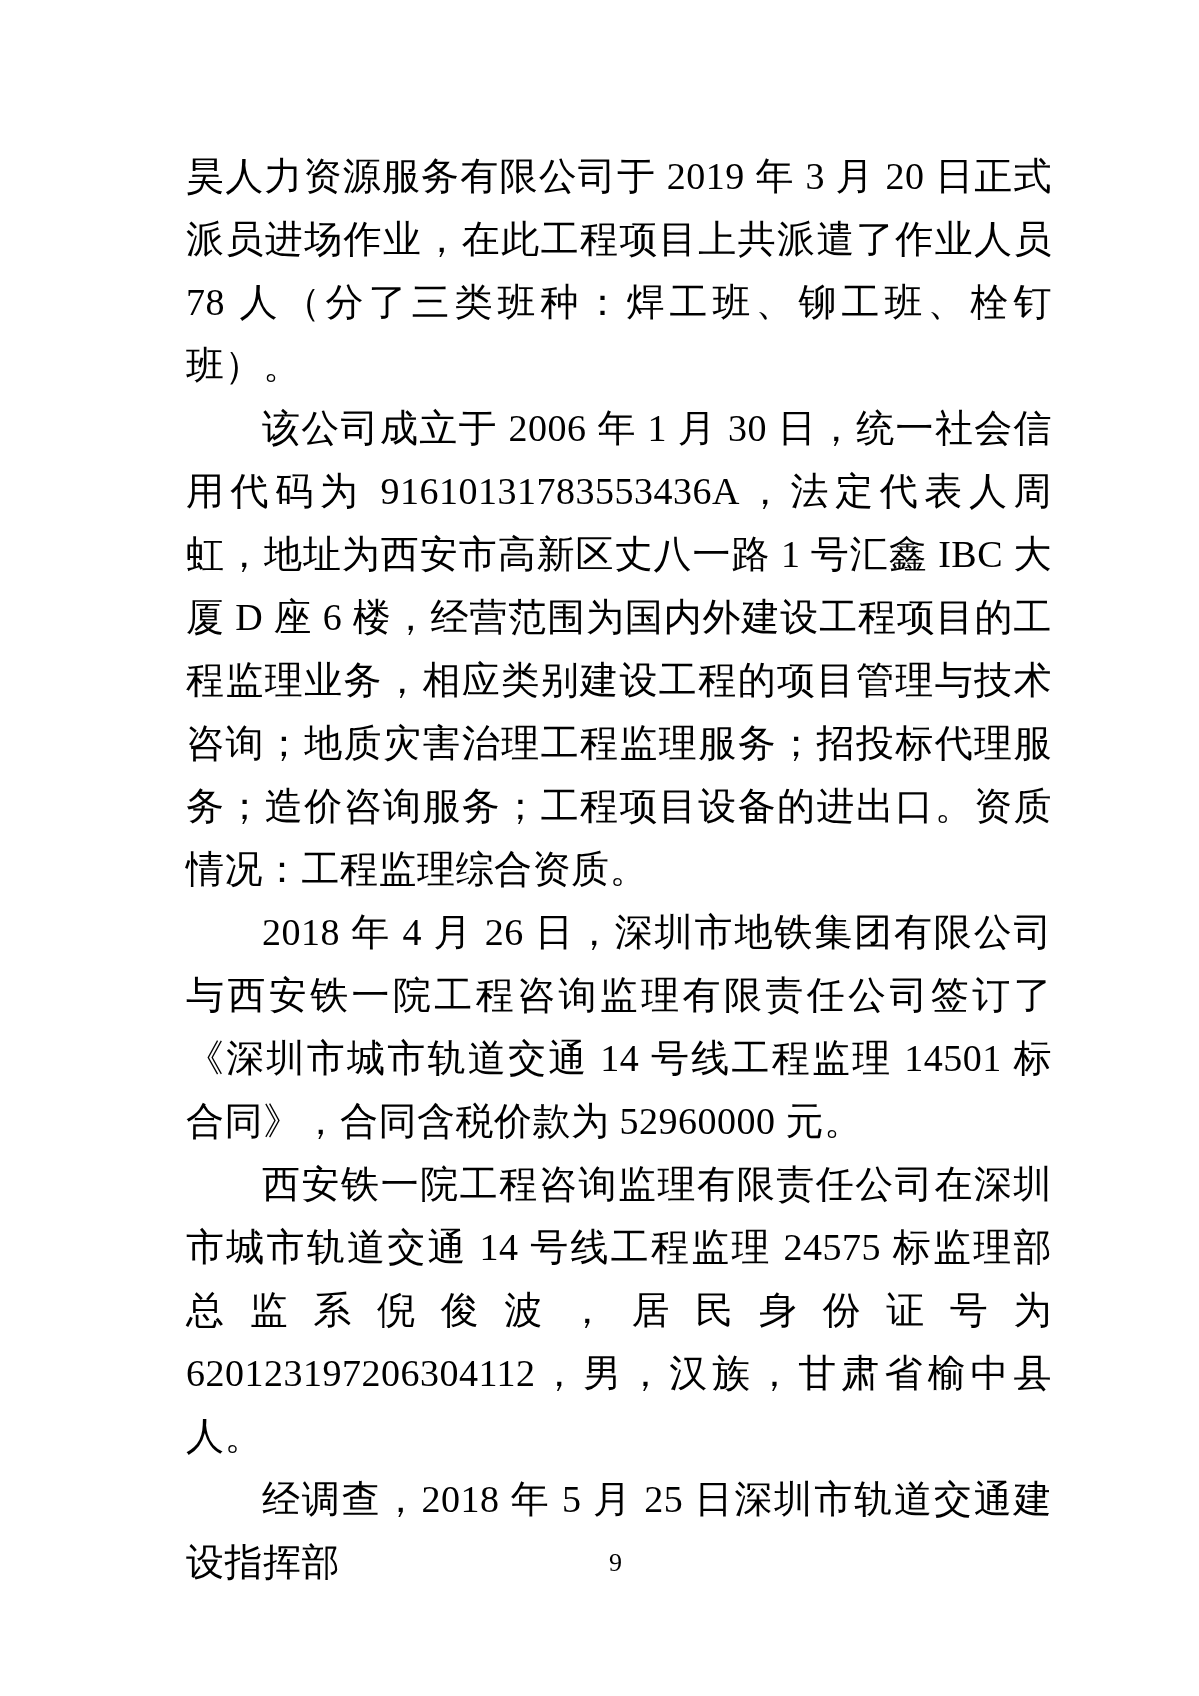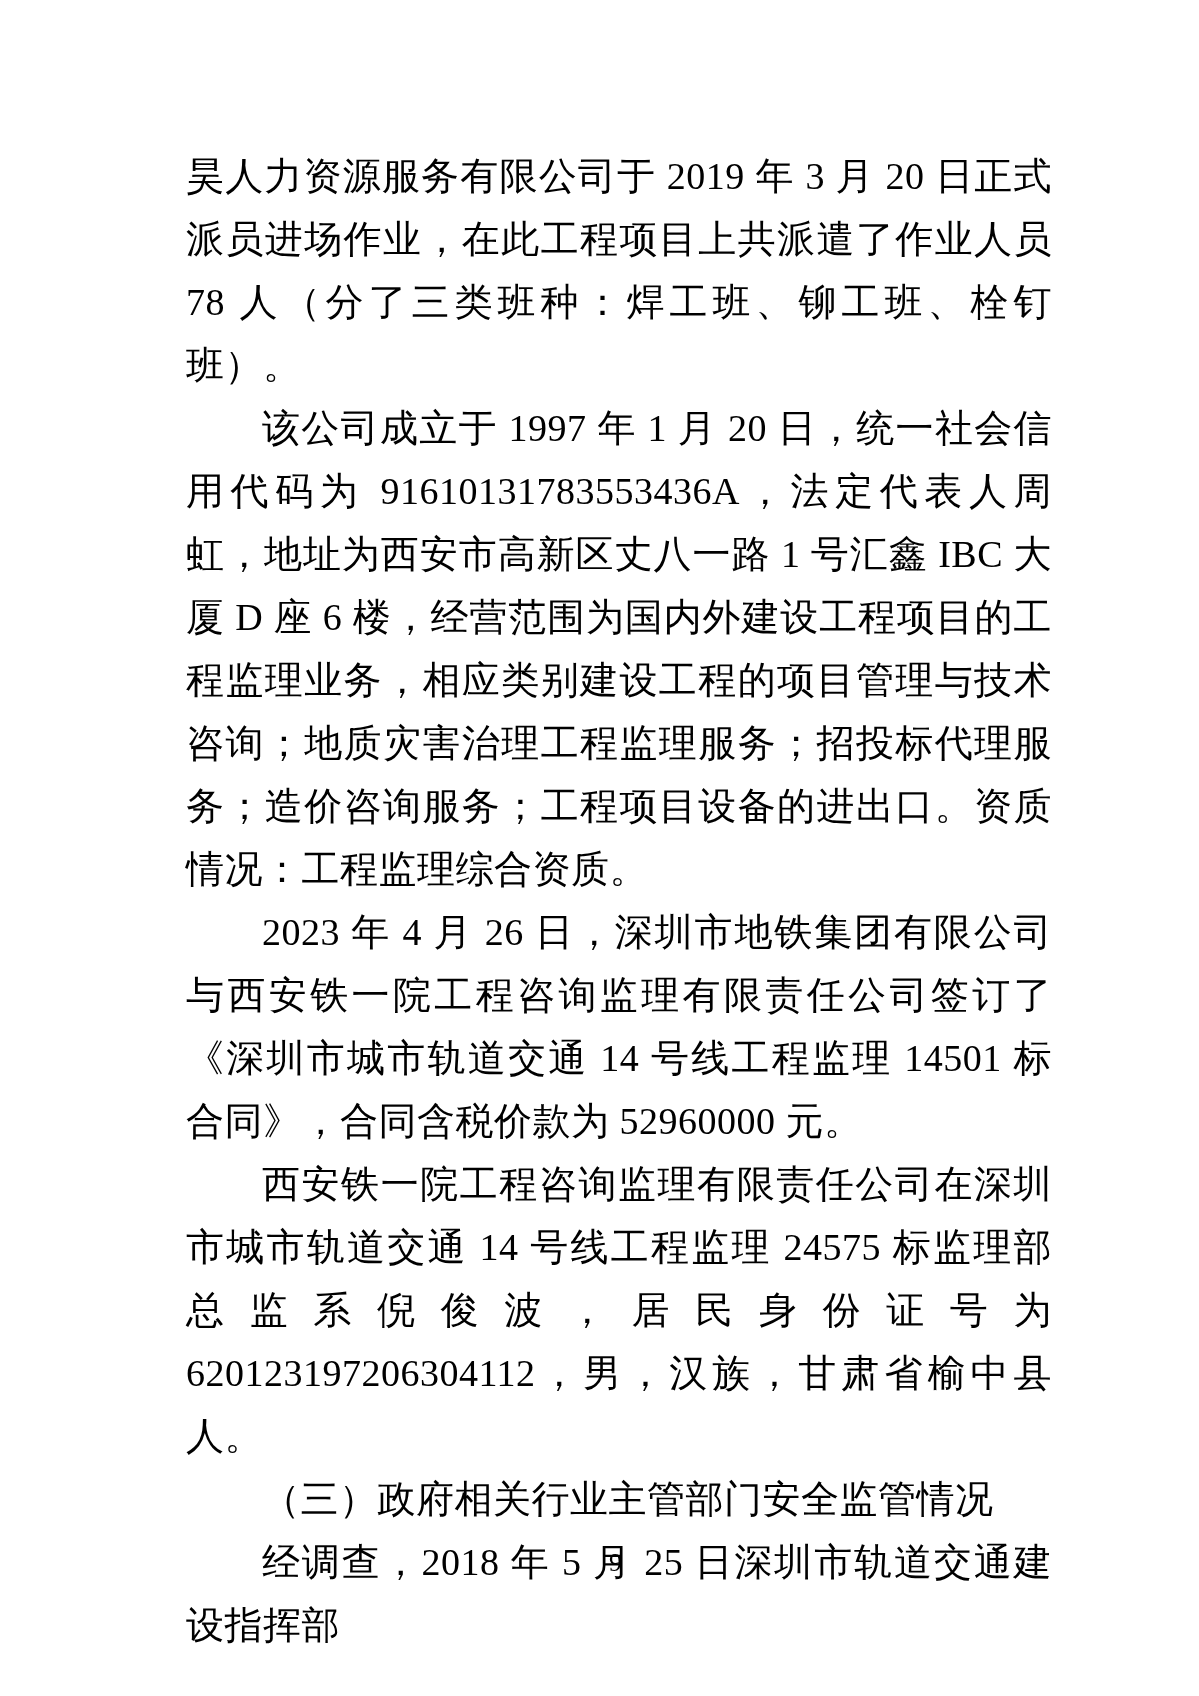--- a/index.html
+++ b/index.html
@@ -51,20 +51,19 @@
     line-height: 30px;
     color: #000000;
   }
 </style>
 </head>
 <body>
 
 <div class="page">
   <div class="content">
     <p class="para">昊人力资源服务有限公司于 2019 年 3 月 20 日正式派员进场作业，在此工程项目上共派遣了作业人员 78 人（分了三类班种：焊工班、铆工班、栓钉班）。</p>
-    <p class="para indent">该公司成立于 1997 年 1 月 20 日，统一社会信用代码为 91610131783553436A，法定代表人周虹，地址为西安市高新区丈八一路 1 号汇鑫 IBC 大厦 D 座 6 楼，经营范围为国内外建设工程项目的工程监理业务，相应类别建设工程的项目管理与技术咨询；地质灾害治理工程监理服务；招投标代理服务；造价咨询服务；工程项目设备的进出口。资质情况：工程监理综合资质。</p>
-    <p class="para indent">2023 年 4 月 26 日，深圳市地铁集团有限公司与西安铁一院工程咨询监理有限责任公司签订了《深圳市城市轨道交通 14 号线工程监理 14501 标合同》，合同含税价款为 52960000 元。</p>
+    <p class="para indent">该公司成立于 2006 年 1 月 30 日，统一社会信用代码为 91610131783553436A，法定代表人周虹，地址为西安市高新区丈八一路 1 号汇鑫 IBC 大厦 D 座 6 楼，经营范围为国内外建设工程项目的工程监理业务，相应类别建设工程的项目管理与技术咨询；地质灾害治理工程监理服务；招投标代理服务；造价咨询服务；工程项目设备的进出口。资质情况：工程监理综合资质。</p>
+    <p class="para indent">2018 年 4 月 26 日，深圳市地铁集团有限公司与西安铁一院工程咨询监理有限责任公司签订了《深圳市城市轨道交通 14 号线工程监理 14501 标合同》，合同含税价款为 52960000 元。</p>
     <p class="para indent">西安铁一院工程咨询监理有限责任公司在深圳市城市轨道交通 14 号线工程监理 24575 标监理部总监系倪俊波，居民身份证号为 620123197206304112，男，汉族，甘肃省榆中县人。</p>
-    <p class="para indent">（三）政府相关行业主管部门安全监管情况</p>
     <p class="para indent">经调查，2018 年 5 月 25 日深圳市轨道交通建设指挥部</p>
   </div>
   <div class="page-number">9</div>
 </div>
 
 </body></html>

